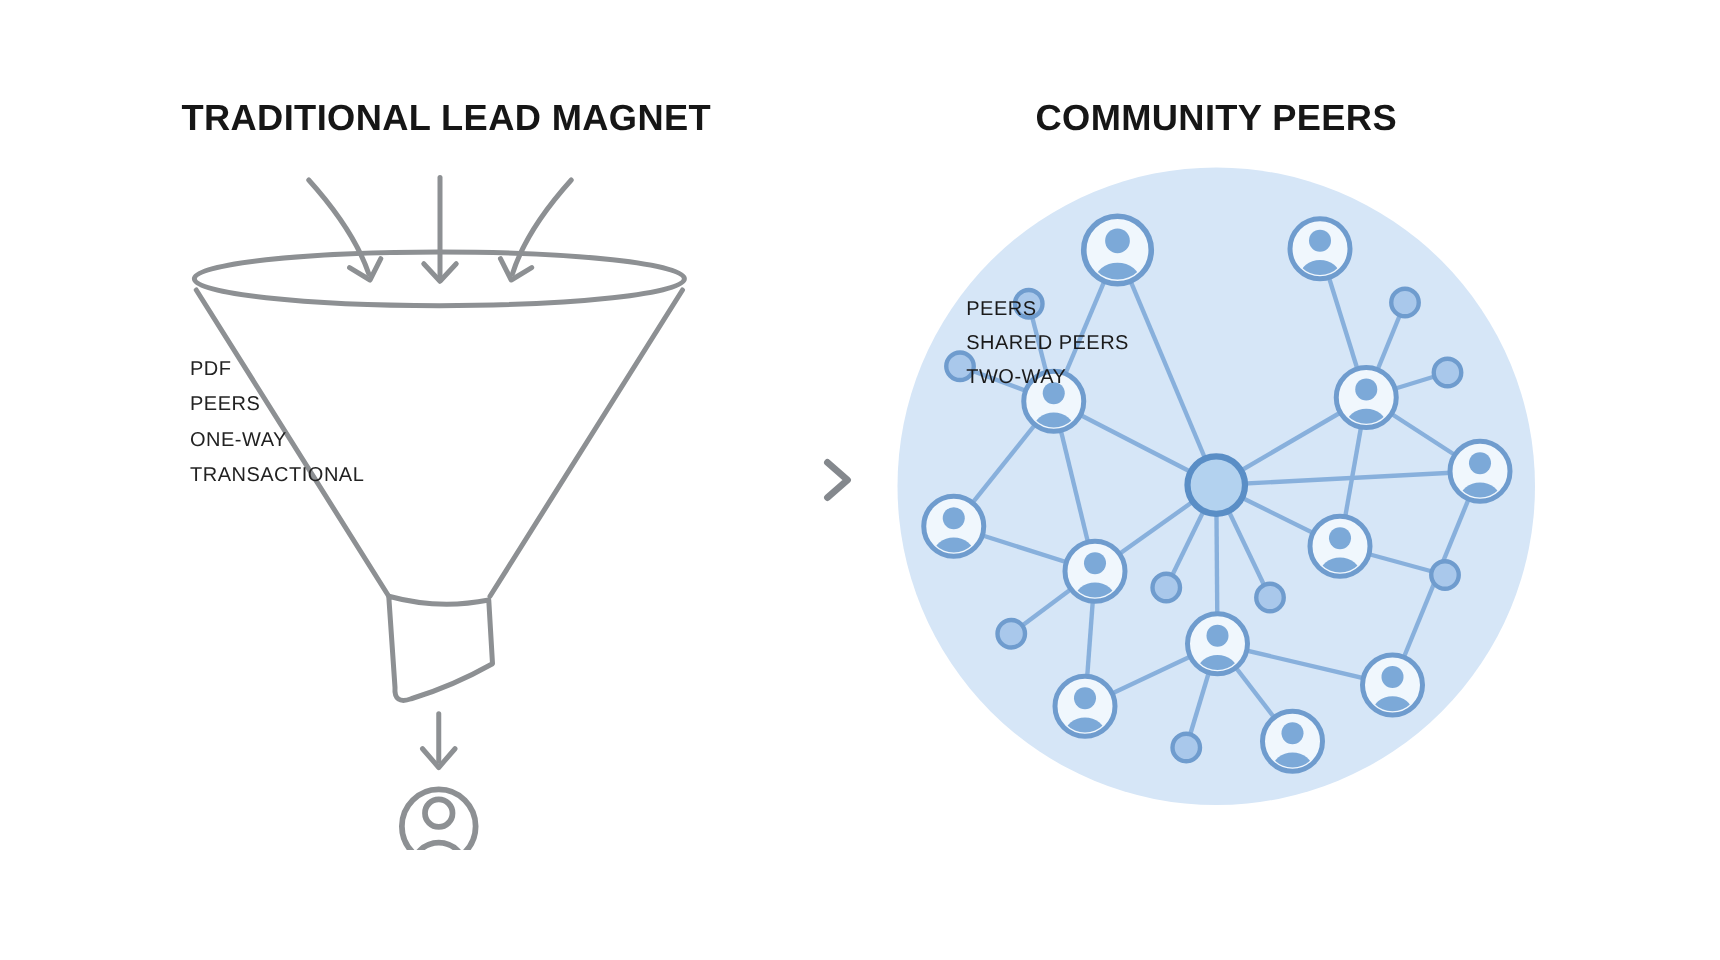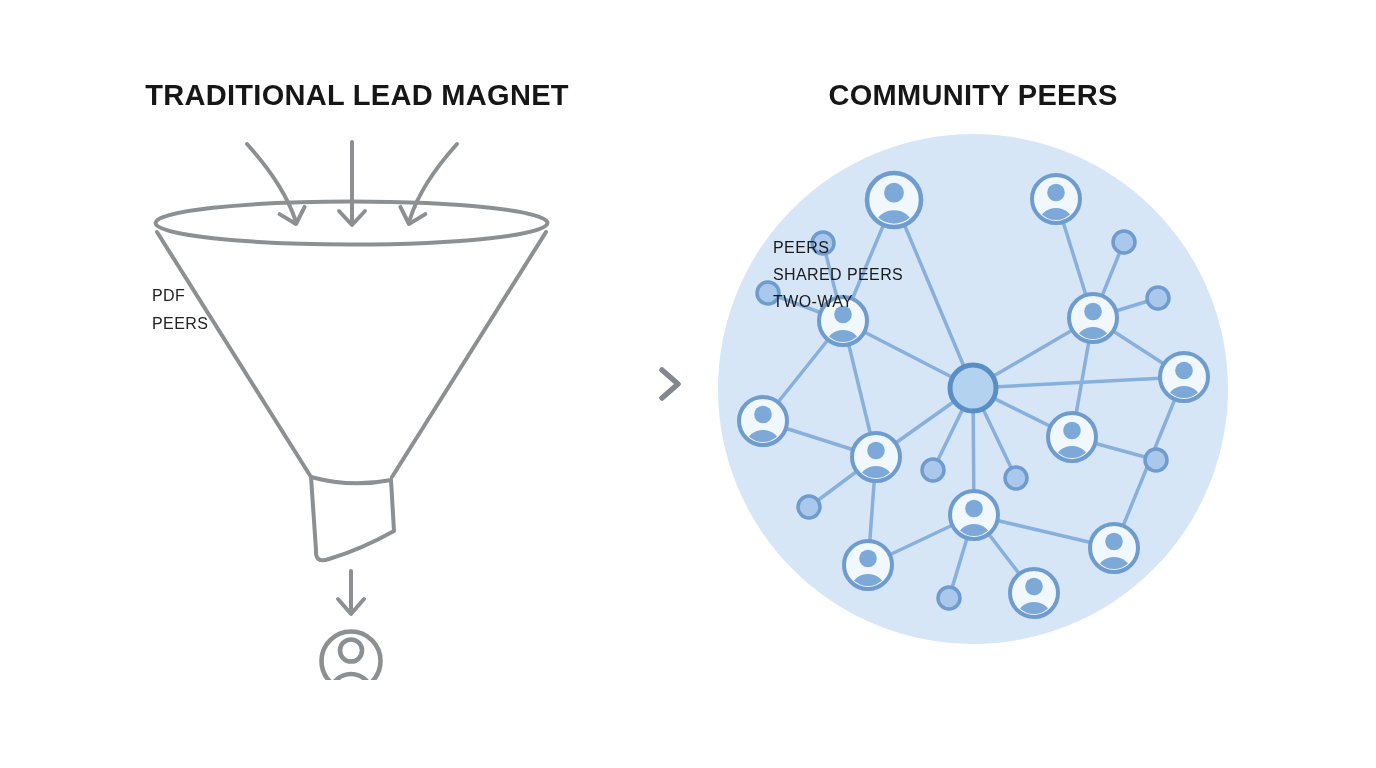--- a/index.html
+++ b/index.html
@@ -229,20 +229,22 @@
         <circle cx="973" cy="388" r="23" class="hub"></circle>
       </g>
   </svg>
 
   <div class="title left-title">TRADITIONAL LEAD MAGNET</div>
   <div class="title right-title">COMMUNITY PEERS</div>
 
   <div class="labels funnel-labels">
     <div>PDF</div>
     <div>PEERS</div>
+    <div>ONE-WAY</div>
+    <div>TRANSACTIONAL</div>
   </div>
 
   <div class="labels circle-labels">
     <div>PEERS</div>
     <div>SHARED PEERS</div>
     <div>TWO-WAY</div>
   </div>
 </div>
 
 </body></html>

